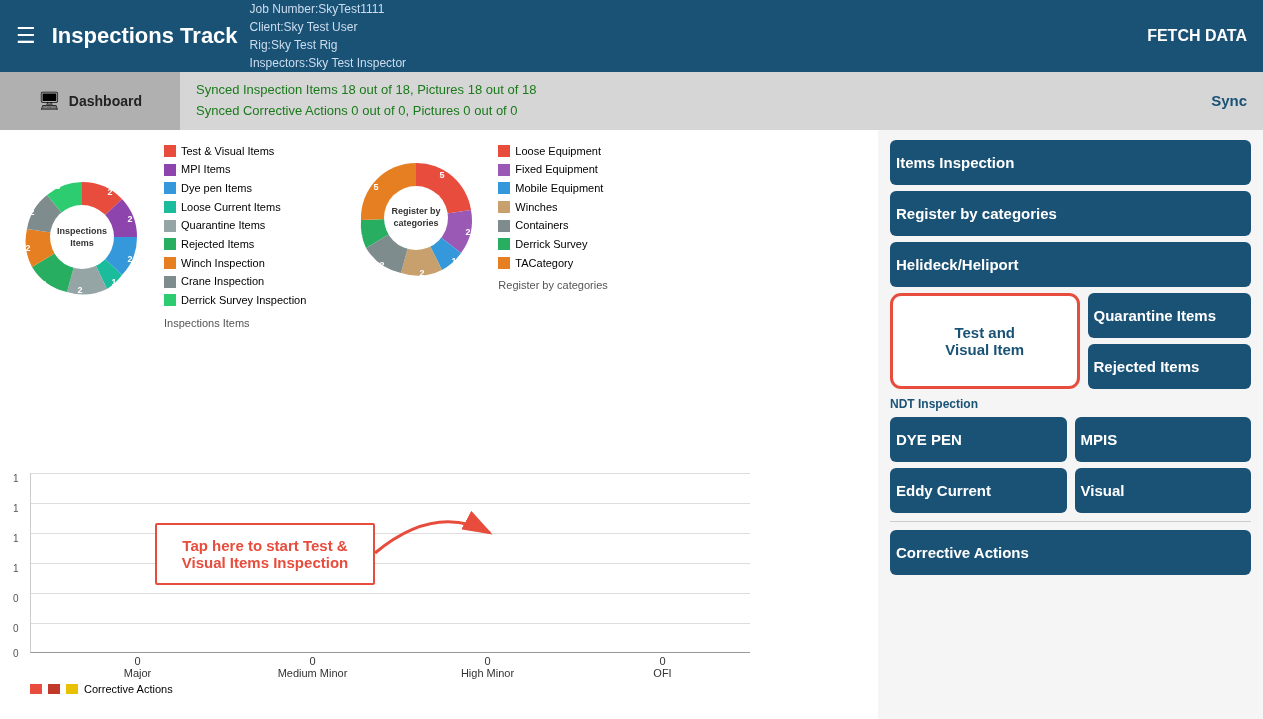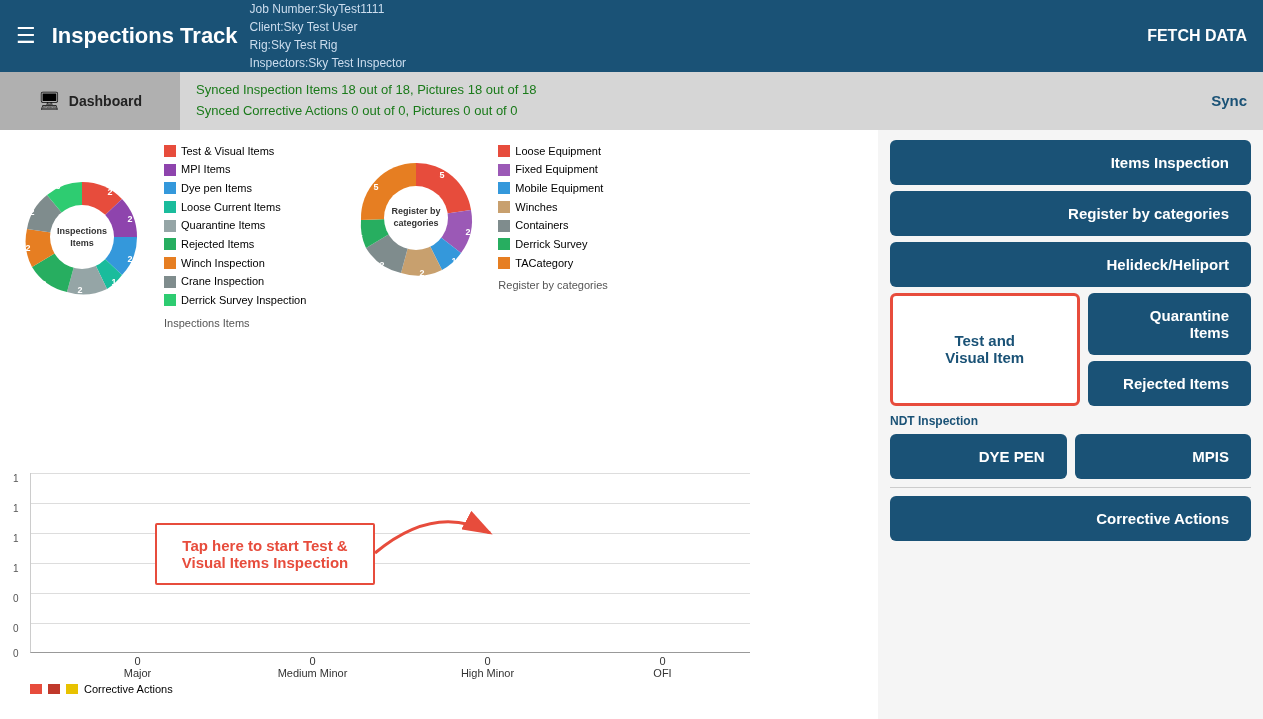--- a/index.html
+++ b/index.html
@@ -138,33 +138,33 @@
       flex-direction: column;
       gap: 6px;
       overflow-y: auto;
     }
 
     .btn-teal {
       background: #1a5276;
       color: white;
       border: none;
       border-radius: 6px;
-      padding: 14px 22px;
+      padding: 14px 6px;
       font-size: 15px;
       font-weight: bold;
       cursor: pointer;
       width: 100%;
-      text-align: right;
+      text-align: left;
     }
 
     .btn-teal-selected {
       background: white;
       color: #1a5276;
       border: 3px solid #e74c3c;
-      border-radius: 6px;
+      border-radius: 11px;
       padding: 14px 10px;
       font-size: 15px;
       font-weight: bold;
       cursor: pointer;
       text-align: center;
     }
 
     .section-label {
       font-size: 12px;
       color: #1a5276;
@@ -447,19 +447,23 @@
       </div>
     </div>
 
     <div class="section-label">NDT Inspection</div>
 
     <div class="btn-row">
       <button class="btn-teal">DYE PEN</button>
       <button class="btn-teal">MPIS</button>
     </div>
 
+    <div class="btn-row">
+      <button class="btn-teal">Eddy Current</button>
+      <button class="btn-teal">Visual</button>
+    </div>
 
     <div class="divider"></div>
 
     <button class="btn-teal">Corrective Actions</button>
   </div>
 
 </div>
 
 </body></html>

